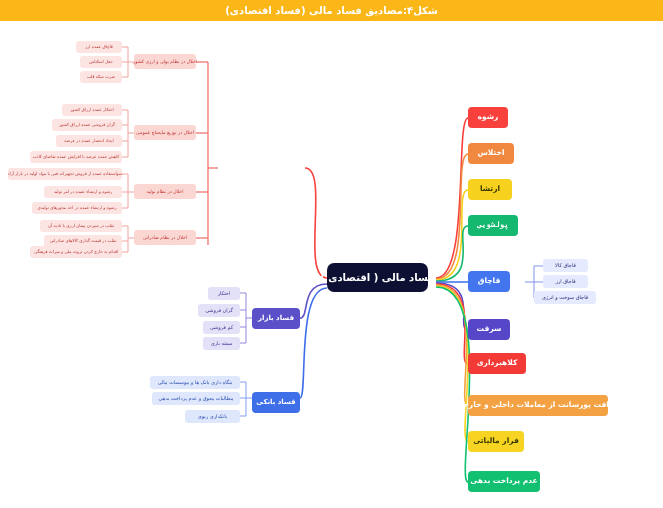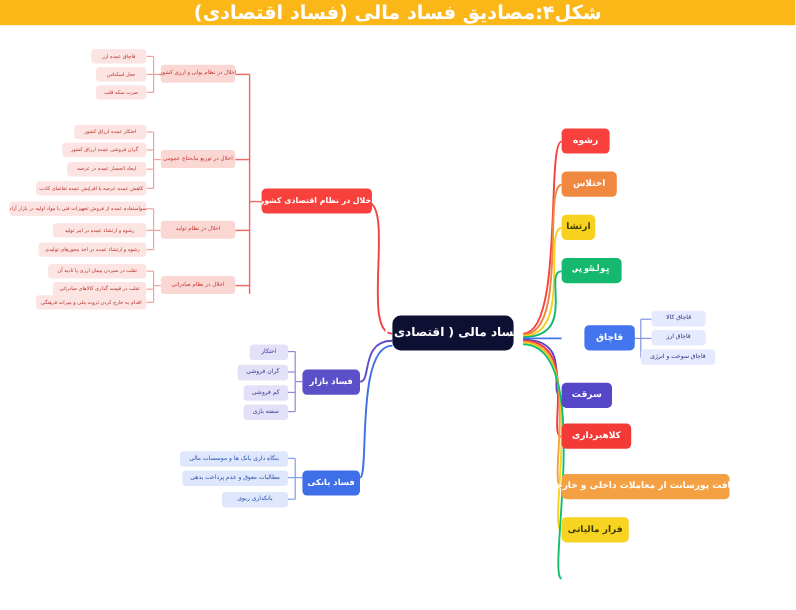--- a/index.html
+++ b/index.html
@@ -9,21 +9,21 @@
     background: #ffffff;
     font-family: "DejaVu Sans", "Liberation Sans", sans-serif;
     overflow: hidden;
   }
   #root { position: relative; width: 663px; height: 508px; background:#fff; }
 
   .title-bar {
     position: absolute; left: 0; top: 0; width: 663px; height: 21px;
     background: #fbb618;
     color: #ffffff;
-    font-size: 16px; font-weight: bold;
+    font-size: 10px; font-weight: bold;
     display: flex; align-items: center; justify-content: center;
     direction: rtl; letter-spacing: 0px;
   }
 
   svg.wires { position: absolute; left:0; top:0; width:663px; height:508px; pointer-events:none; }
 
   .node {
     position: absolute;
     display: flex; align-items: center; justify-content: center;
     text-align: center;
@@ -43,21 +43,21 @@
 
   
   .chip {
     color: #ffffff; font-size: 7.5px; font-weight: bold;
     border-radius: 4px;
   }
   .chip-red    { background: #f8413c; }
   .chip-orange { background: #f0893f; }
   .chip-yellow { background: #f6d11e; color:#3a3a00; }
   .chip-green  { background: #14b86e; font-family: Liberation Mono, monospace; }
-  .chip-blue   { background: #4376ee; margin-left: 19px; }
+  .chip-blue   { background: #4376ee; }
   .chip-purple { background: #5647c8; }
   .chip-red2   { background: #f33a37; }
   .chip-orange2{ background: #f3a143; }
   .chip-yellow2{ background: #f6d421; color:#3a3a00;text-align:center; }
   .chip-green2 { background: #11c070; }
 
   
   .sub {
     font-size: 5px; color:#2b2f77; background:#e6eaff;
     border-radius: 3px; font-weight: normal;
@@ -153,40 +153,40 @@
     <path d="M246,398 L240,398" fill="none" stroke="#7e9ef0" stroke-width="1"></path>
     <path d="M246,416 L240,416" fill="none" stroke="#7e9ef0" stroke-width="1"></path>
   </svg>
 
   <div class="node central" style="left:327px; top:249px; width:101px; height:29px;margin-top:14px;">فساد مالی ( اقتصادی )</div>
 
   <div class="node chip chip-red" style="left:468px; top:107px; width:40px; height:21px;">رشوه</div>
 
   <div class="node chip chip-orange" style="left:468px; top:143px; width:46px; height:21px;">اختلاس</div>
 
-  <div class="node chip chip-yellow" style="left:468px; top:179px; width:28px; height:21px;">ارتشا</div>
+  <div class="node chip chip-yellow" style="left:468px; top:179px; width:44px; height:21px;">ارتشا</div>
 
   <div class="node chip chip-green" style="left:468px; top:215px; width:50px; height:21px;">پولشویی</div>
 
   <div class="node chip chip-blue" style="left:468px; top:271px; width:42px; height:21px;">قاچاق</div>
 
   <div class="node sub" style="left:543px; top:259px; width:45px; height:13px;">قاچاق کالا</div>
   <div class="node sub" style="left:543px; top:275px; width:45px; height:13px;">قاچاق ارز</div>
   <div class="node sub" style="left:534px; top:291px; width:62px; height:13px;">قاچاق سوخت و انرژی</div>
 
   <div class="node chip chip-purple" style="left:468px; top:319px; width:42px; height:21px;">سرقت</div>
 
   <div class="node chip chip-red2" style="left:468px; top:353px; width:58px; height:21px;">کلاهبرداری</div>
 
   <div class="node chip chip-orange2" style="left:468px; top:395px; width:140px; height:21px;">دریافت پورسانت از معاملات داخلی و خارجی</div>
 
   <div class="node chip chip-yellow2" style="left:468px; top:431px; width:56px; height:21px;">فرار مالیاتی</div>
 
-
-  <div class="node lred-main" style="left:218px; top:157px; width:92px; height:21px;">اخلال در نظام اقتصادی کشور</div>
+  <div class="node chip chip-green2" style="left:468px; top:471px; width:72px; height:21px;">عدم پرداخت بدهی</div>
+
 
   <div class="node lred-mid" style="left:134px; top:54px; width:62px; height:15px;">اخلال در نظام پولی و ارزی کشور</div>
   <div class="node lred-mid" style="left:134px; top:125px; width:62px; height:15px;">اخلال در توزیع مایحتاج عمومی</div>
   <div class="node lred-mid" style="left:134px; top:184px; width:62px; height:15px;">اخلال در نظام تولید</div>
   <div class="node lred-mid" style="left:134px; top:230px; width:62px; height:15px;">اخلال در نظام صادراتی</div>
 
   <div class="node lred-leaf" style="left:76px; top:41px; width:46px; height:12px;">قاچاق عمده ارز</div>
   <div class="node lred-leaf" style="left:80px; top:56px; width:42px; height:12px;">جعل اسکناس</div>
   <div class="node lred-leaf" style="left:80px; top:71px; width:42px; height:12px;">ضرب سکه قلب</div>
 

